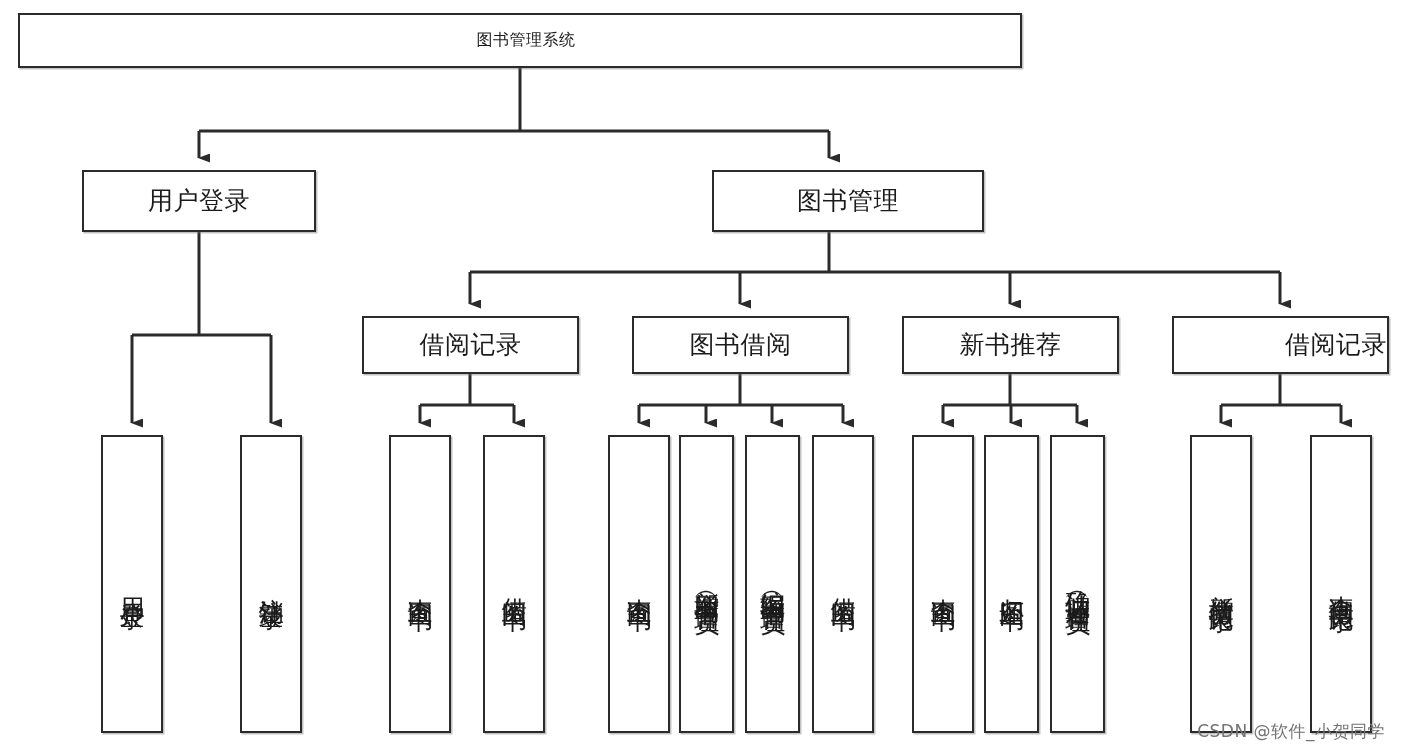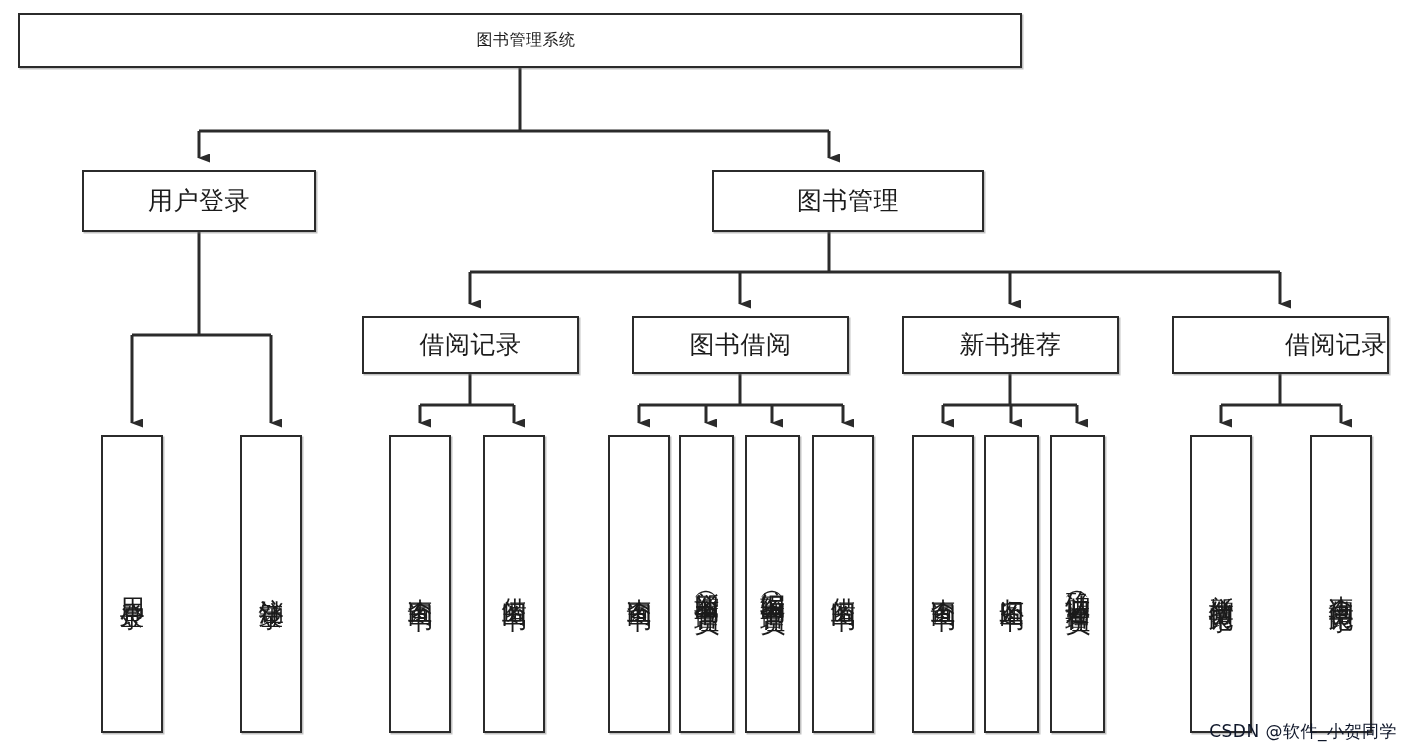--- a/index.html
+++ b/index.html
@@ -56,24 +56,24 @@
   .node.vertical .node-label {
     font-size: 25px;
     writing-mode: vertical-rl;
     text-orientation: upright;
     line-height: 1.02;
     letter-spacing: 3px;
     white-space: nowrap;
   }
   .watermark {
     position: absolute;
-    right: 8px;
+    right: 20px;
     bottom: 4px;
     font-size: 17px;
-    color: #0f172a;
+    color: #737373;
     letter-spacing: 0.5px;
     white-space: nowrap;
     user-select: none;
   }
 </style>
 </head>
 <body>
 
 <div id="diagram-root">
 

